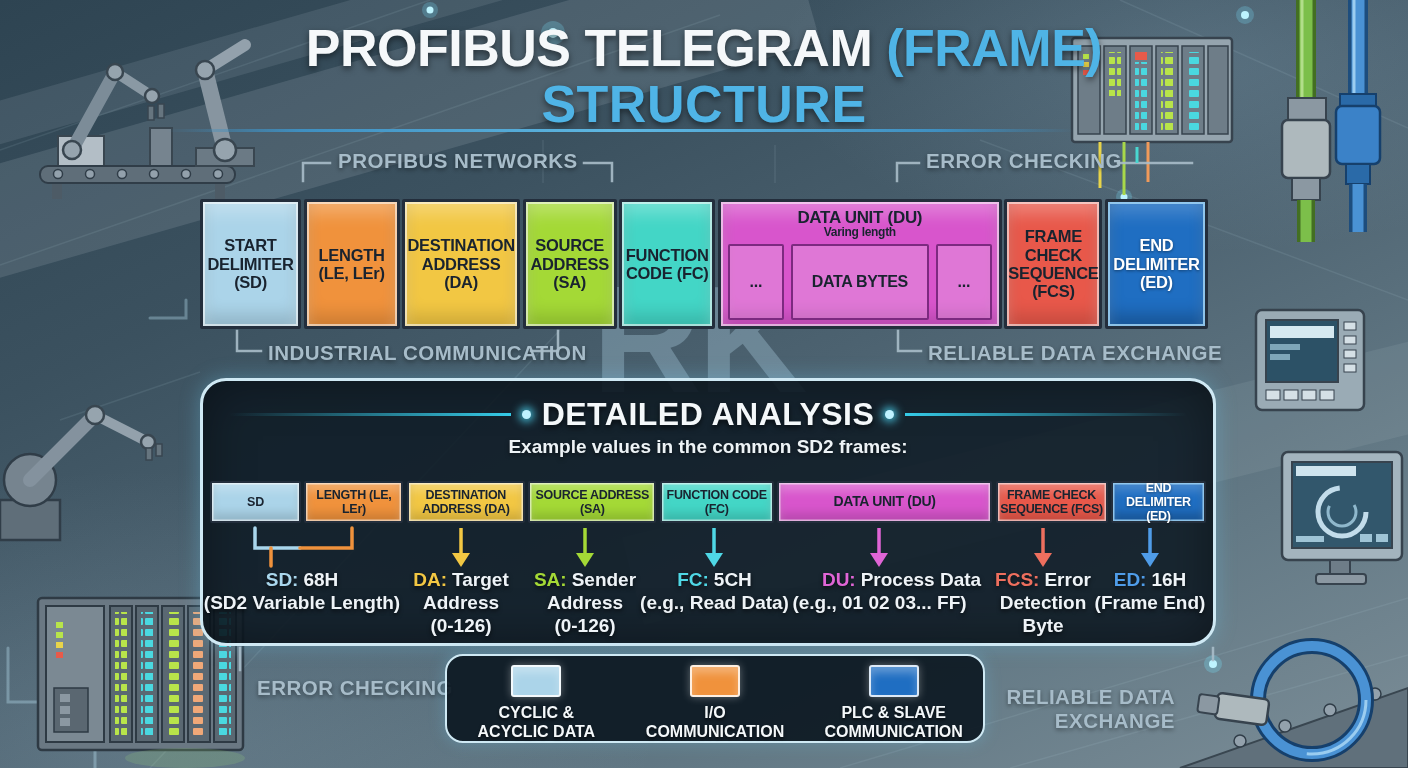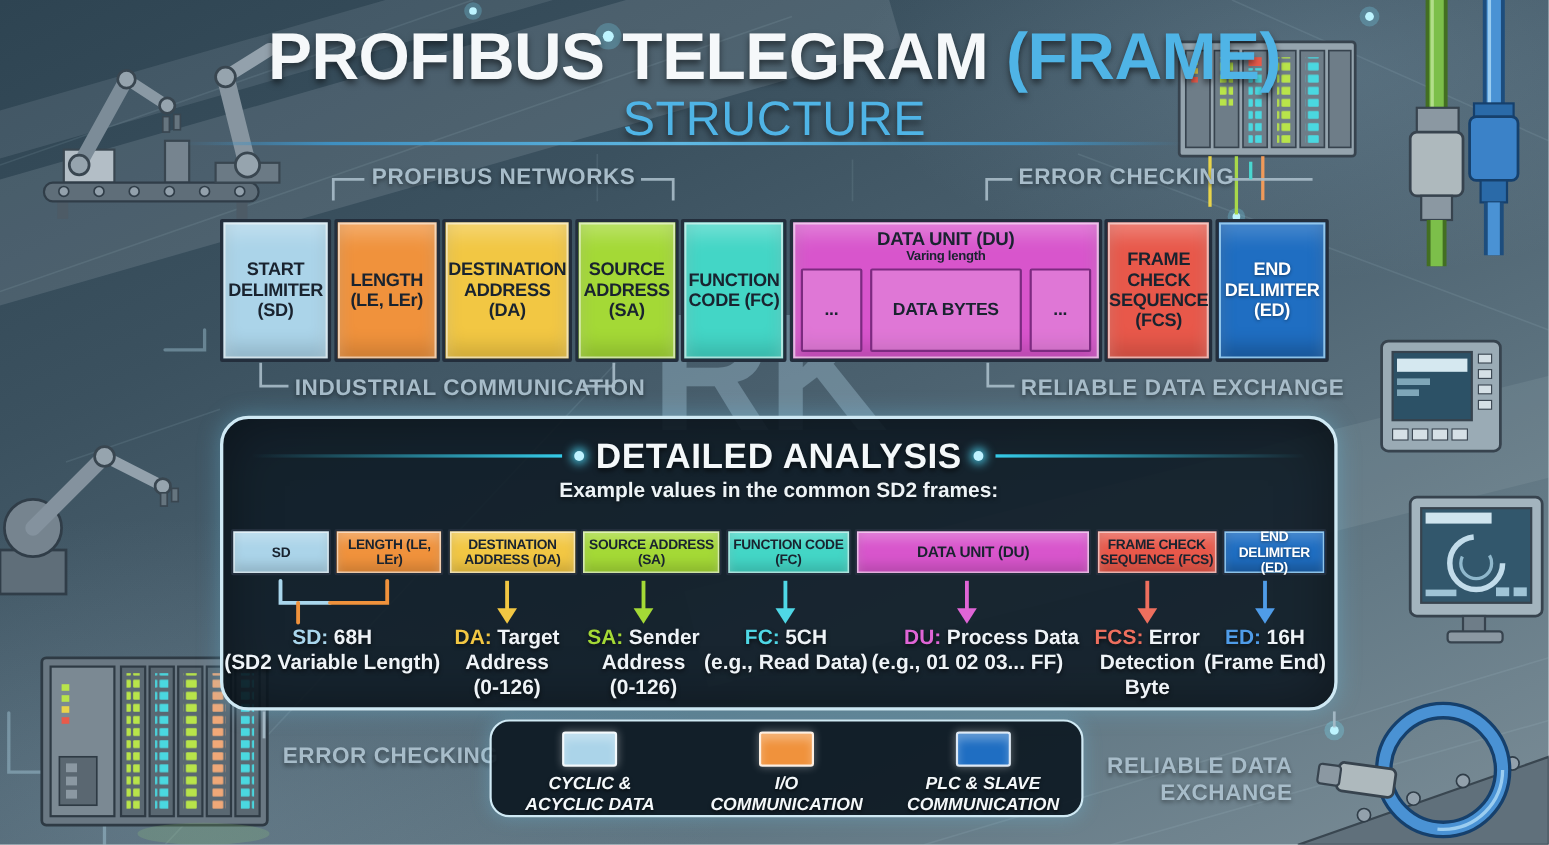--- a/index.html
+++ b/index.html
@@ -15,23 +15,23 @@
   .layer{position:absolute;inset:0;pointer-events:none;}
   .bg{z-index:0;}
   .overlay{z-index:6;}
   .watermark{
     position:absolute;left:592px;top:252px;z-index:1;
     font-size:152px;font-weight:900;letter-spacing:-4px;
     color:rgba(190,224,244,.30);
   }
   
   .title-wrap{position:absolute;top:20px;left:0;width:100%;text-align:center;z-index:2;line-height:1.08;}
-  .title-l1{font-size:60px;font-weight:900;color:#f5f8fa;letter-spacing:-0.5px;text-shadow:0 3px 6px rgba(0,0,0,.5);}
+  .title-l1{font-size:52px;font-weight:900;color:#f5f8fa;letter-spacing:-0.5px;text-shadow:0 3px 6px rgba(0,0,0,.5);}
   .title-accent{font-weight:900;}
-  .title-l2{font-size:44px;font-weight:400;color:#4fb4e6;letter-spacing:0.5px;text-shadow:0 3px 6px rgba(0,0,0,.5);}
+  .title-l2{font-size:52px;font-weight:700;color:#4fb4e6;letter-spacing:0.5px;text-shadow:0 3px 6px rgba(0,0,0,.5);}
   .divider{position:absolute;top:129px;left:166px;width:908px;height:3px;z-index:2;
     background:linear-gradient(90deg,transparent,#3f8fc0 15%,#5fb8e2 50%,#3f8fc0 85%,transparent);}
   
   .sec-label{position:absolute;z-index:2;color:#a7bcc9;font-weight:700;font-size:20.5px;
     letter-spacing:0.5px;text-shadow:0 2px 4px rgba(0,0,0,.4);}
   .sec-right{width:185px;text-align:right;white-space:pre-line;line-height:1.15;}
   
   .main-row{position:absolute;left:200px;top:183px;width:1008px;height:146px;display:flex;
     justify-content:space-between;z-index:2;}
   .detail-row{position:absolute;left:210px;top:465px;width:996px;height:58px;display:flex;
@@ -72,21 +72,21 @@
     text-shadow:0 2px 4px rgba(0,0,0,.5);}
   
   .annot{position:absolute;top:568px;z-index:4;text-align:center;font-size:19px;font-weight:700;
     color:#eef3f7;line-height:1.22;text-shadow:0 2px 4px rgba(0,0,0,.65);}
   .akey{font-weight:800;}
   .atext{white-space:pre-line;margin-left:5px;}
   
   .legend{position:absolute;left:445px;top:654px;width:540px;height:89px;z-index:5;display:flex;
     border-radius:18px;background:rgba(12,24,34,.92);border:2.5px solid #cfe9f4;box-sizing:border-box;
     box-shadow:0 0 16px rgba(110,200,235,.3);}
-  .legend-item{flex:1;display:flex;flex-direction:column;align-items:center;padding-top:9px;gap:7px;font-style:italic;}
+  .legend-item{flex:1;display:flex;flex-direction:column;align-items:center;padding-top:9px;gap:7px;}
   .swatch{width:46px;height:30px;border:2px solid rgba(255,255,255,.85);border-radius:3px;
     box-shadow:0 0 8px rgba(255,255,255,.35), inset 0 6px 8px rgba(255,255,255,.3);}
   .legend-label{font-size:16px;font-weight:800;color:#f4f8fa;text-align:center;line-height:1.15;
     white-space:pre-line;text-shadow:0 2px 3px rgba(0,0,0,.6);}
 </style>
 </head>
 <body>
 
 <div class="canvas">
 

